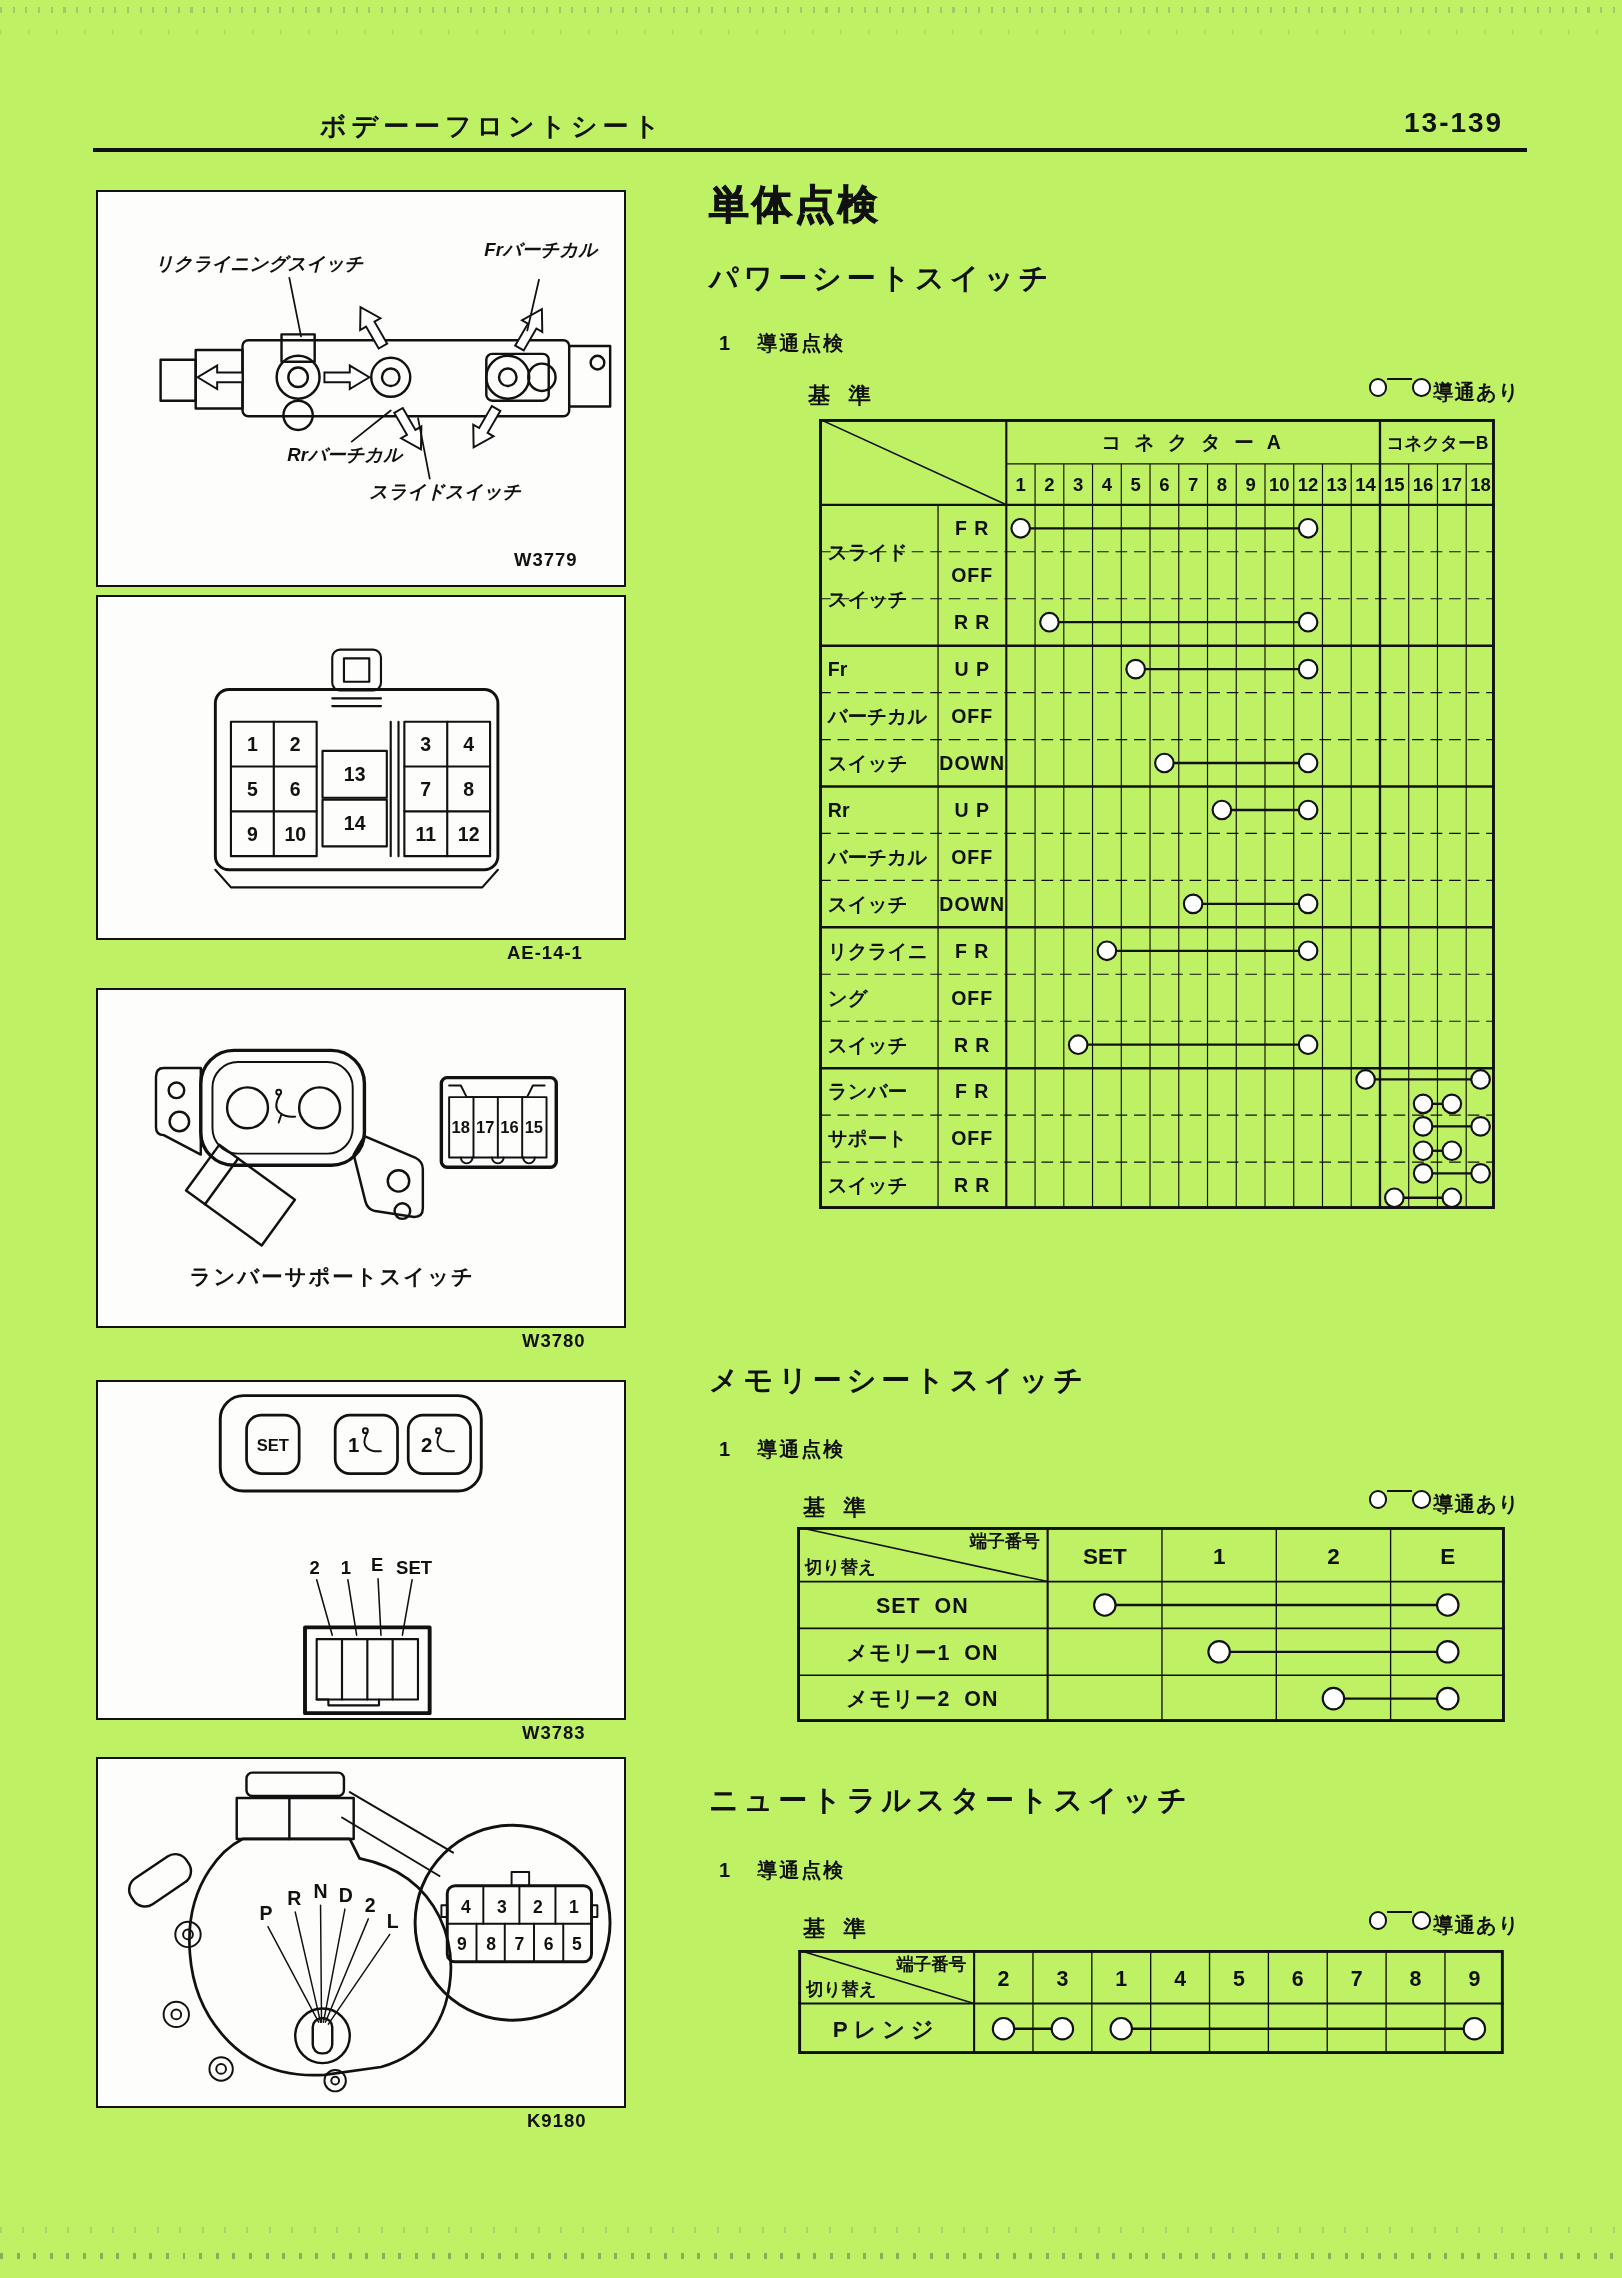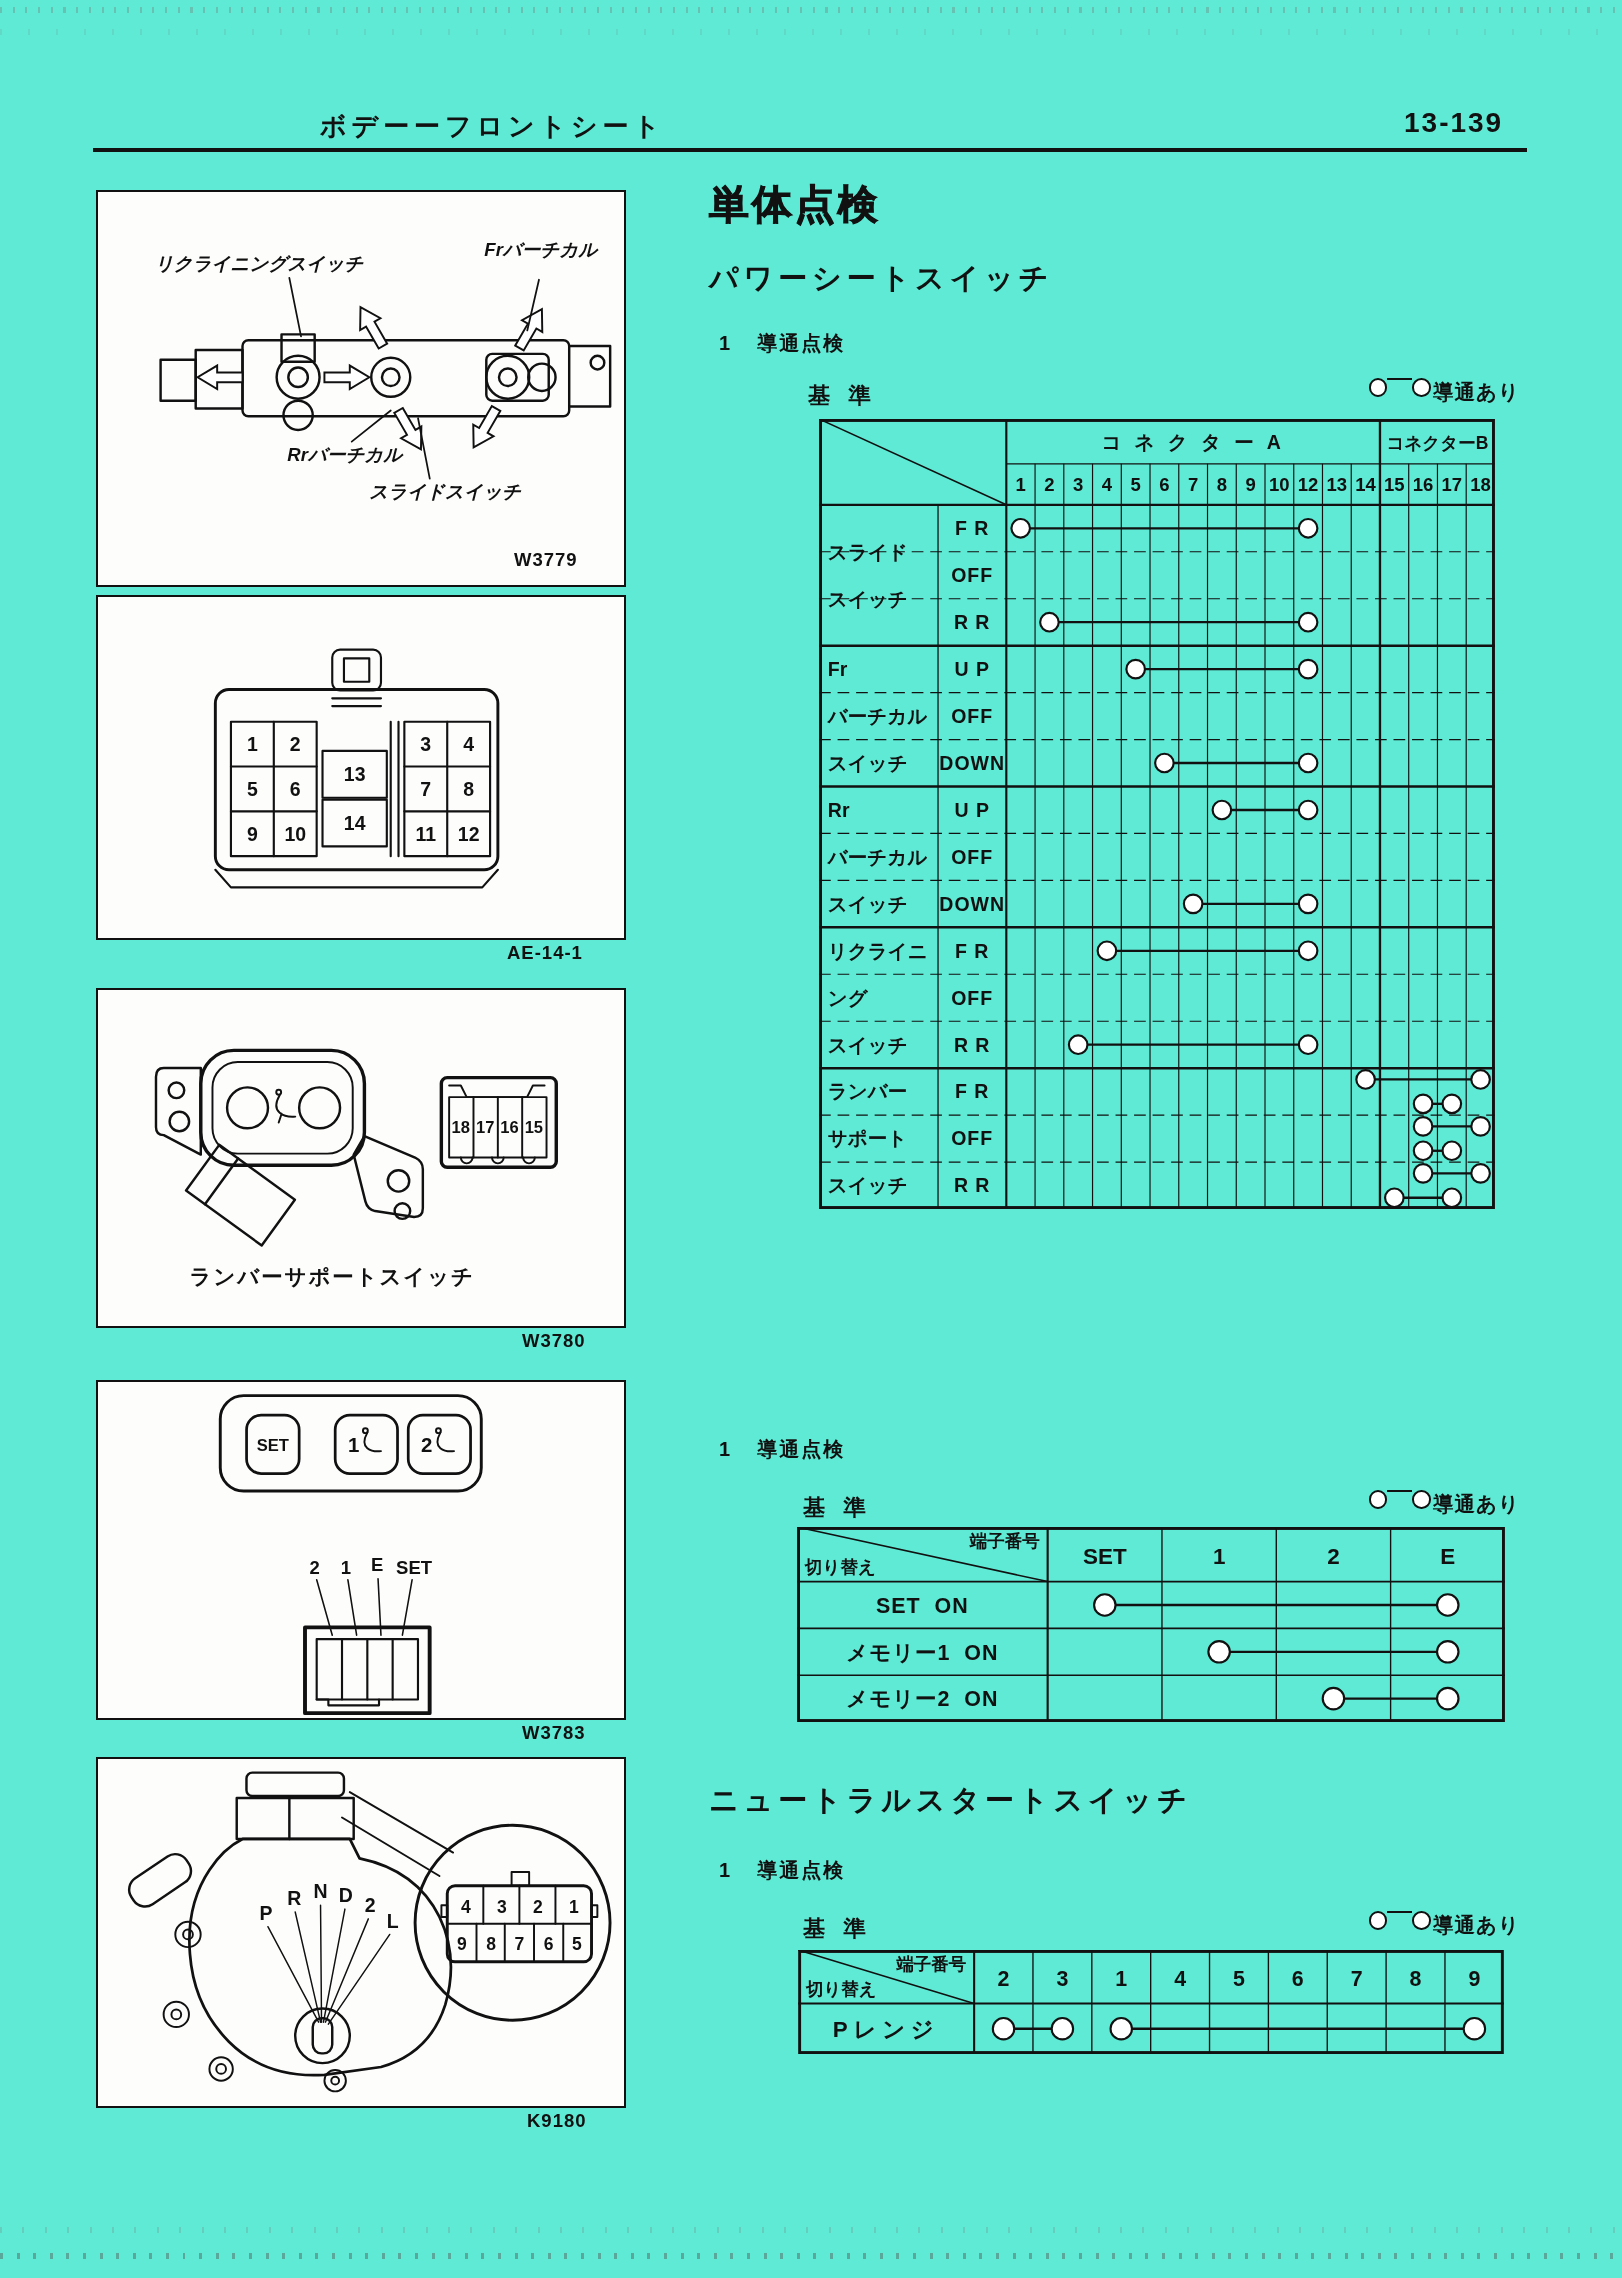--- a/index.html
+++ b/index.html
@@ -1,16 +1,16 @@
 <!DOCTYPE html>
 <html><head>
 <meta charset="utf-8">
 <style>
   html,body{margin:0;padding:0;background:#e8e8e8;}
-  .page{position:relative;width:1623px;height:2278px;background:#5eead4;margin:0 auto;
+  .page{position:relative;width:1623px;height:2278px;background:#bef264;margin:0 auto;
         font-family:"Liberation Sans",sans-serif;color:#111;overflow:hidden;}
   .abs{position:absolute;}
   .noise{position:absolute;left:0;width:100%;height:5.9px;
          background-image:repeating-linear-gradient(90deg,#777 0 2px,transparent 2px 12.7px);}
   .pg-title{position:absolute;top:109px;left:0;width:985px;text-align:center;
             font-size:26px;font-weight:700;letter-spacing:4.9px;}
   .pg-num{position:absolute;top:107px;left:1404px;font-size:28px;font-weight:700;letter-spacing:2px;}
   .hrule{position:absolute;left:93px;top:148px;width:1434px;height:3.9px;background:#111;}
   .figbox{position:absolute;left:96px;width:526px;border:2.4px solid #111;background:#fdfdfc;}
   .figbox svg{display:block;width:100%;height:100%;}
@@ -427,20 +427,21 @@
       <circle cx="648.7941176470588" cy="750.3000000000001" r="9.5" fill="#fff" stroke="#111" stroke-width="2.2"></circle>
       <text x="157" y="792.9333333333334" font-size="20" fill="#111" text-anchor="middle" font-weight="600" letter-spacing="1" style="white-space: pre;">R R</text>
       <line x1="619.3235294117646" y1="773.4333333333334" x2="678.2647058823529" y2="773.4333333333334" stroke="#111" stroke-width="2.4"></line>
       <circle cx="619.3235294117646" cy="773.4333333333334" r="9.5" fill="#fff" stroke="#111" stroke-width="2.2"></circle>
       <circle cx="678.2647058823529" cy="773.4333333333334" r="9.5" fill="#fff" stroke="#111" stroke-width="2.2"></circle>
       <line x1="589.8529411764705" y1="798.4333333333334" x2="648.7941176470588" y2="798.4333333333334" stroke="#111" stroke-width="2.4"></line>
       <circle cx="589.8529411764705" cy="798.4333333333334" r="9.5" fill="#fff" stroke="#111" stroke-width="2.2"></circle>
       <circle cx="648.7941176470588" cy="798.4333333333334" r="9.5" fill="#fff" stroke="#111" stroke-width="2.2"></circle>
     </svg>
 
+  <div class="h2" style="left:709px;top:1361px;">メモリーシートスイッチ</div>
   <div class="step" style="left:719px;top:1436px;">
     <span class="n">1</span><span>導通点検</span>
   </div>
   <div class="kijun" style="left:803px;top:1492px;">基 準</div>
   <div class="legend" style="top:1490px;right:103px;">
     <span class="c"></span>
       <span class="l"></span>
       <span class="c"></span>
       <span class="t">導通あり</span>
   </div>

